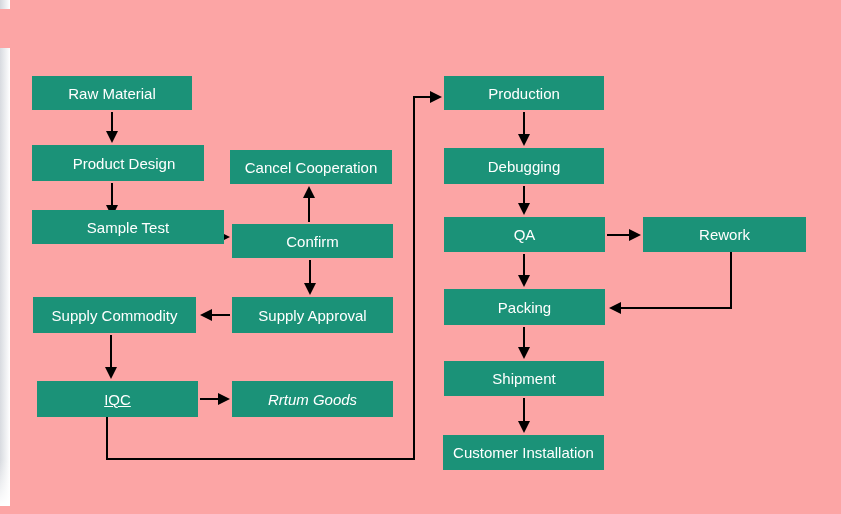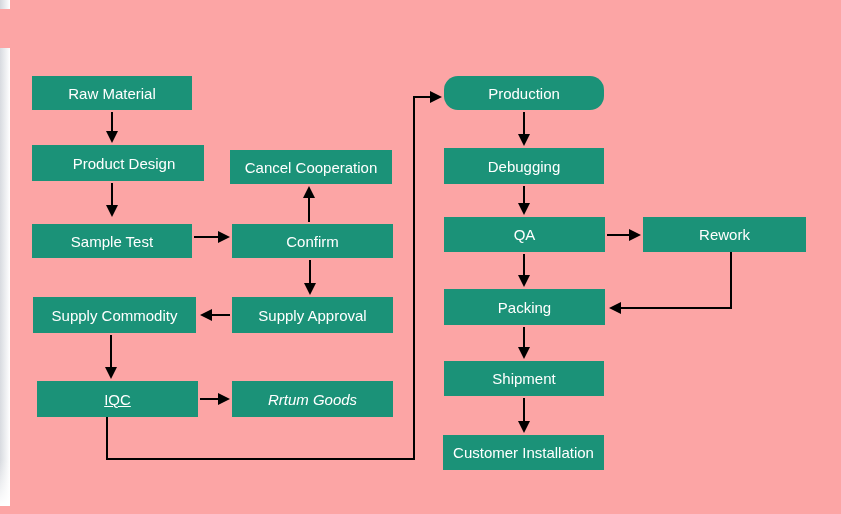--- a/index.html
+++ b/index.html
@@ -27,28 +27,28 @@
   .arrowhead{fill:var(--connector,#000000);stroke:none;}
 
   
   .node{
     position:absolute;display:flex;align-items:center;justify-content:center;
     background:var(--node-fill,#1b9278);color:var(--node-text,#ffffff);
     font-size:15px;line-height:1;text-align:center;white-space:nowrap;
   }
   .n0 {left:32px; top:76px; width:160px;height:34px;}
   .n1 {left:32px; top:145px;width:160px;height:36px;padding-left:12px;}
-  .n2 {left:32px; top:224px;width:160px;height:34px;}
+  .n2 {left:32px; top:210px;width:192px;height:34px;}
   .n3 {left:230px;top:150px;width:162px;height:34px;}
   .n4 {left:232px;top:224px;width:161px;height:34px;}
   .n5 {left:232px;top:297px;width:161px;height:36px;}
   .n6 {left:33px; top:297px;width:163px;height:36px;}
   .n7 {left:37px; top:381px;width:161px;height:36px;text-decoration:underline;}
   .n8 {left:232px;top:381px;width:161px;height:36px;font-style:italic;}
-  .n9 {left:444px;top:76px; width:160px;height:34px;border-radius:14px;}
+  .n9 {left:444px;top:76px; width:160px;height:34px;}
   .n10{left:444px;top:148px;width:160px;height:36px;}
   .n11{left:444px;top:217px;width:161px;height:35px;}
   .n12{left:643px;top:217px;width:163px;height:35px;}
   .n13{left:444px;top:289px;width:161px;height:36px;}
   .n14{left:444px;top:361px;width:160px;height:35px;}
   .n15{left:443px;top:435px;width:161px;height:35px;}
 </style>
 </head>
 <body>
 

